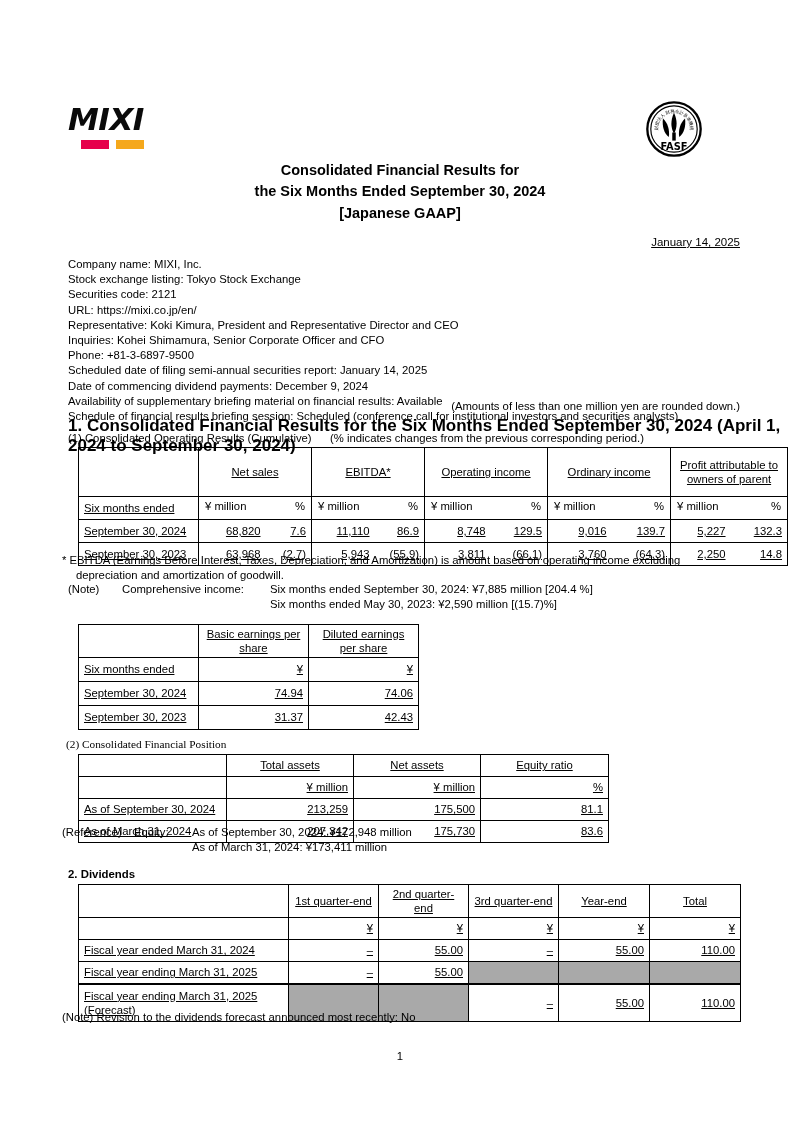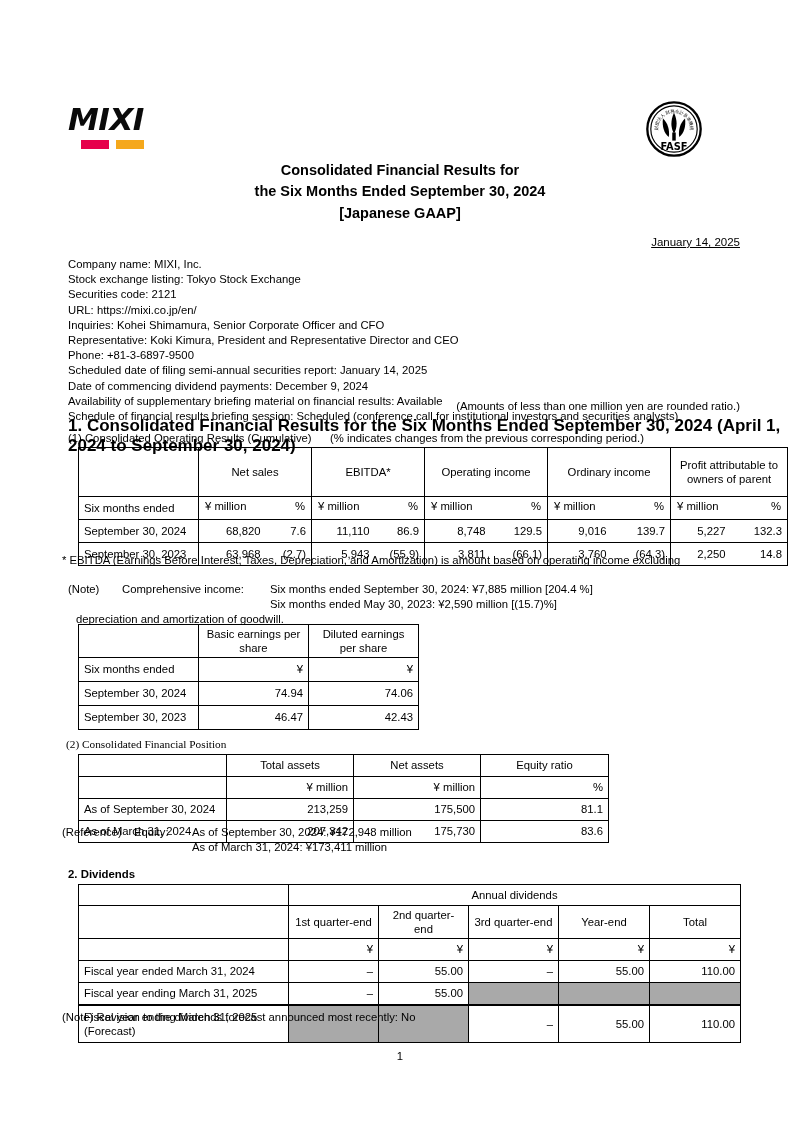--- a/index.html
+++ b/index.html
@@ -119,20 +119,21 @@
     left: 330px;
     top: 432px;
     font-size: 11.3px;
   }
 
   
   table.fin {
     border-collapse: collapse;
     font-size: 11.3px;
     table-layout: fixed;
+    text-decoration: underline;
   }
   table.fin th, table.fin td {
     border: 1px solid #000000;
     padding: 1px 5px;
     font-weight: 400;
     vertical-align: middle;
     line-height: 1.25;
   }
   .ctr { text-align: center; }
   .rgt { text-align: right; }
@@ -162,21 +163,21 @@
   }
 
   .ebitda-note {
     position: absolute;
     left: 62px;
     top: 553px;
     font-size: 11.3px;
     line-height: 1.35;
     width: 690px;
   }
-  .ebitda-note .ind { padding-left: 14px; display: block; margin-top: 44px; }
+  .ebitda-note .ind { padding-left: 14px; display: block; }
 
   .comp-note {
     position: absolute;
     left: 68px;
     top: 582px;
     font-size: 11.3px;
     line-height: 1.35;
   }
   .comp-note .cn-row { display: flex; }
   .comp-note .cn-lbl { width: 54px; }
@@ -297,30 +298,30 @@
     <div>[Japanese GAAP]</div>
   </div>
 
   <div class="date-line">January 14, 2025</div>
 
   <div class="info-block">
     <div>Company name: MIXI, Inc.</div>
     <div>Stock exchange listing: Tokyo Stock Exchange</div>
     <div>Securities code: 2121</div>
     <div>URL: https://mixi.co.jp/en/</div>
+    <div>Representative: Koki Kimura, President and Representative Director and CEO</div>
     <div>Inquiries: Kohei Shimamura, Senior Corporate Officer and CFO</div>
-    <div>Representative: Koki Kimura, President and Representative Director and CEO</div>
     <div>Phone: +81-3-6897-9500</div>
     <div>Scheduled date of filing semi-annual securities report: January 14, 2025</div>
     <div>Date of commencing dividend payments: December 9, 2024</div>
     <div>Availability of supplementary briefing material on financial results: Available</div>
     <div>Schedule of financial results briefing session: Scheduled (conference call for institutional investors and securities analysts)</div>
   </div>
 
-  <div class="rounded-note">(Amounts of less than one million yen are rounded ratio.)</div>
+  <div class="rounded-note">(Amounts of less than one million yen are rounded down.)</div>
 
   <div class="section-1-title">1. Consolidated Financial Results for the Six Months Ended September 30, 2024 (April 1, 2024 to September 30, 2024)</div>
   <div class="subsec-1">(1) Consolidated Operating Results (Cumulative)</div>
   <div class="pct-note">(% indicates changes from the previous corresponding period.)</div>
 
   <div class="tbl1-wrap">
     <table class="fin tbl1">
       <colgroup>
         <col style="width:120px">
         <col style="width:67px">
@@ -442,21 +443,21 @@
         <td class="rgt">¥</td>
         <td class="rgt">¥</td>
       </tr>
       <tr>
         <td class="lft">September 30, 2024</td>
         <td class="rgt">74.94</td>
         <td class="rgt">74.06</td>
       </tr>
       <tr>
         <td class="lft">September 30, 2023</td>
-        <td class="rgt">46.47</td>
+        <td class="rgt">31.37</td>
         <td class="rgt">42.43</td>
       </tr>
     </tbody>
       </table>
   </div>
 
   <div class="subsec-2">(2) Consolidated Financial Position</div>
 
   <div class="tbl3-wrap">
     <table class="fin tbl3">
@@ -514,24 +515,20 @@
     <table class="fin tbl4">
       <colgroup>
         <col style="width:210px">
         <col style="width:90px">
           <col style="width:90px">
           <col style="width:90px">
         <col style="width:91px">
           <col style="width:91px">
       </colgroup>
       <tbody>
-          <tr class="h1">
-        <th></th>
-        <th class="ctr" colspan="5">Annual dividends</th>
-      </tr>
       <tr class="h2">
         <th></th>
         <th class="ctr">1st quarter-end</th>
         <th class="ctr">2nd quarter-end</th>
         <th class="ctr">3rd quarter-end</th>
         <th class="ctr">Year-end</th>
         <th class="ctr">Total</th>
       </tr>
       <tr>
         <td></td>

